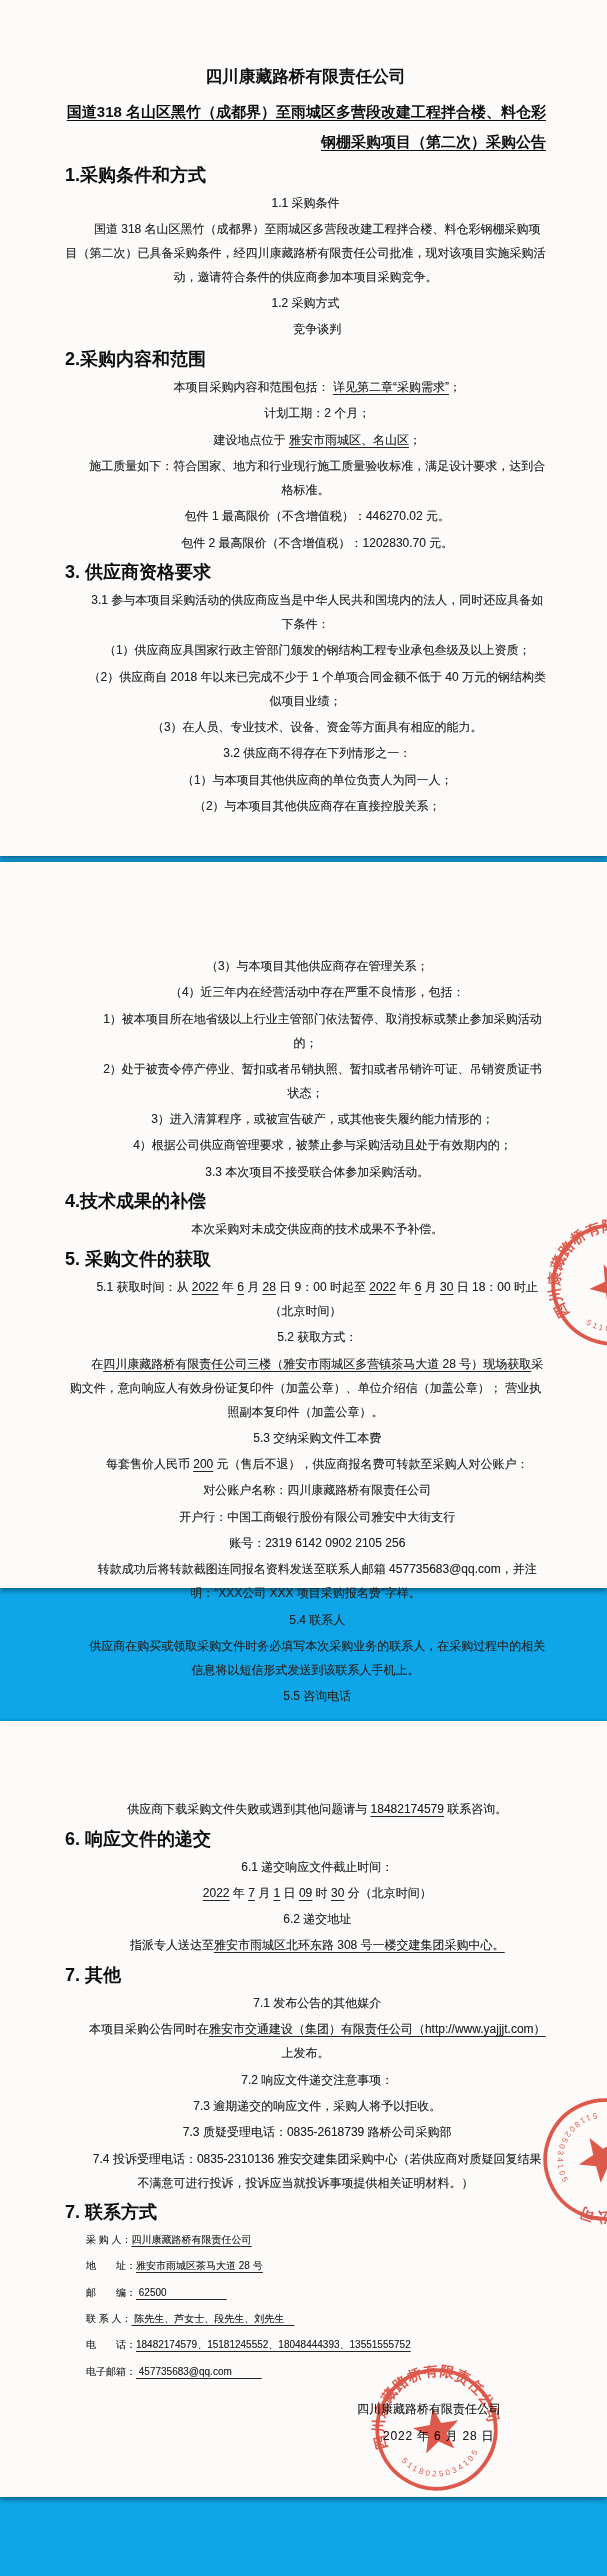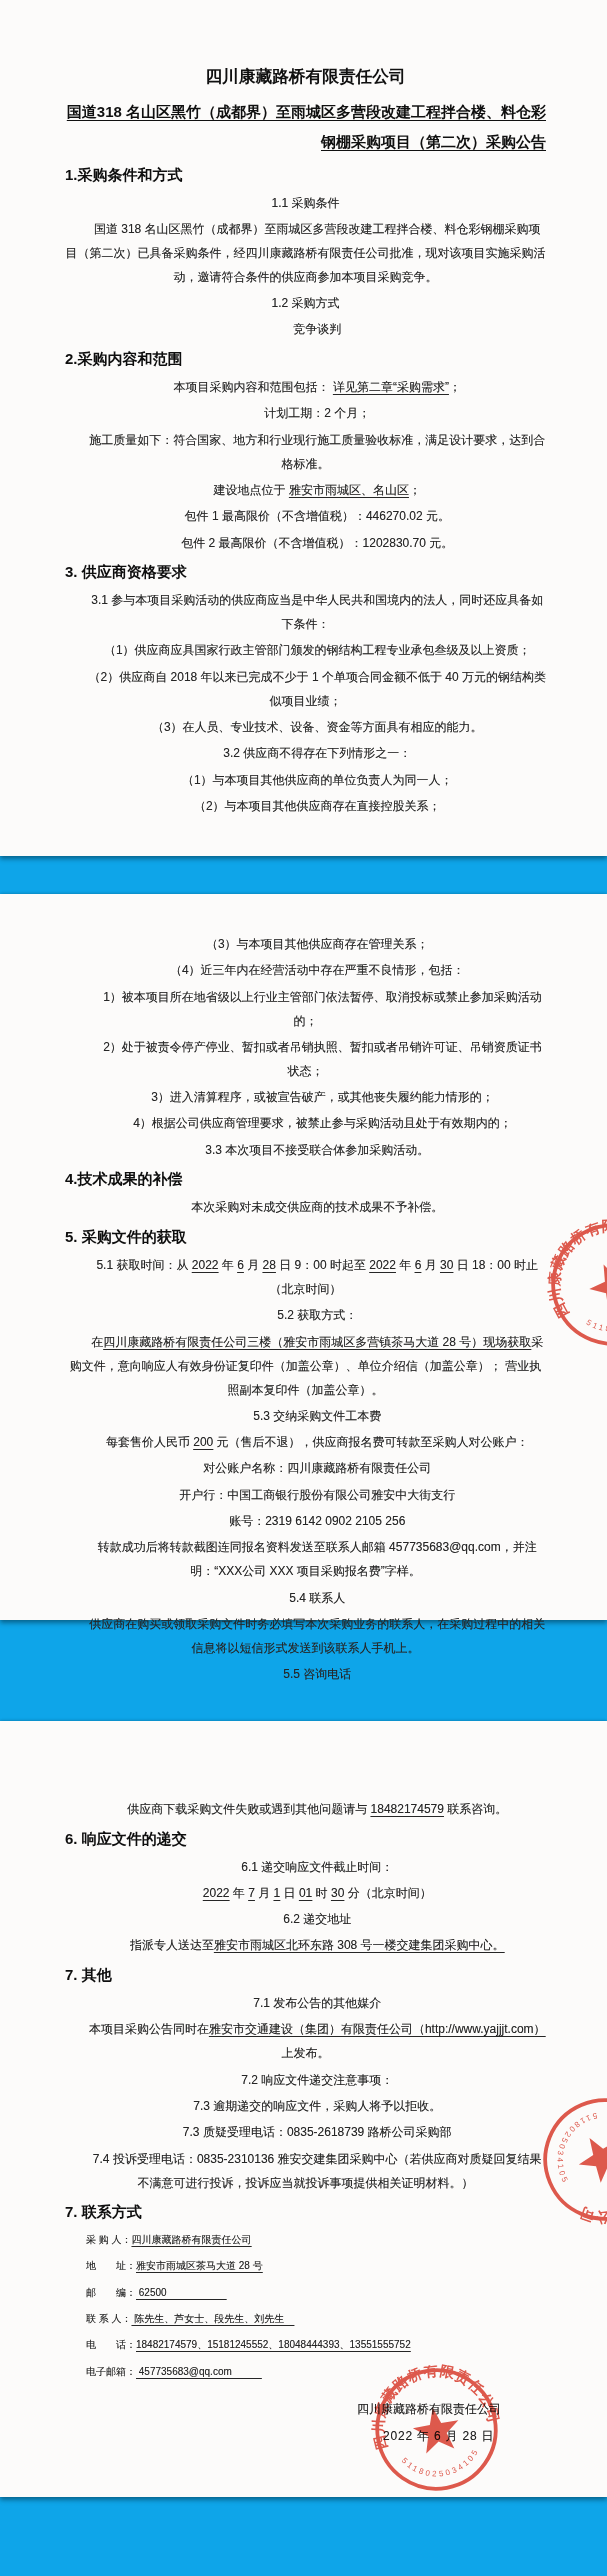--- a/index.html
+++ b/index.html
@@ -1,26 +1,26 @@
 <!DOCTYPE html>
 <html style="font-size:12px"><head>
 <meta charset="utf-8">
 <style>
   html,body{margin:0;padding:0;background:#dedcd9;font-family:"Liberation Sans","DejaVu Sans",sans-serif;}
   #doc{position:relative;width:607px;height:2576px;overflow:hidden;background:#0ea5e9;}
   .page{position:absolute;left:0;width:607px;background:#fcfbfa;box-sizing:border-box;
         padding-left:65px;padding-right:61px;color:#262626;
         box-shadow:0 -1.5px 3px rgba(0,0,0,.18), 0 3px 4.6px rgba(0,0,0,.38);}
   .page-1{top:0;height:856px;padding-top:65px;}
-  .page-2{top:894px;height:726px;padding-top:38px;}
+  .page-2{top:862px;height:726px;padding-top:92px;}
   .page-3{top:1721px;height:776px;padding-top:76px;}
 
   .title{font-size:16.7px;line-height:23px;font-weight:bold;text-align:center;margin:0 0 9px;color:#101010;}
   .subtitle{font-size:15px;line-height:30px;font-weight:bold;text-align:right;margin:0 0 7.6px;color:#101010;}
-  .h{font-size:15px;line-height:20px;font-weight:bold;margin:7.6px 0 6px;color:#0e0e0e;}
+  .h{font-size:18px;line-height:20px;font-weight:bold;margin:7.6px 0 6px;color:#0e0e0e;}
   .p{font-size:12px;line-height:24px;margin:0 0 2.3px;text-shadow:0 0 0.3px rgba(40,40,40,.45);text-align:center;}
   .contact{font-size:10px;line-height:24px;margin:0 0 2.3px;text-indent:21px;text-shadow:0 0 0.3px rgba(40,40,40,.45);}
   .ind1{text-indent:23.5px;}
   .ind2{text-indent:34px;}
   .u{text-decoration:underline;text-underline-offset:3px;text-decoration-thickness:0.8px;}
 
   .sig{position:absolute;font-size:12px;color:#222;text-shadow:0 0 0.3px rgba(40,40,40,.45);}
   .sig-company{left:357px;top:2401px;}
   .sig-date{left:383px;top:2428px;letter-spacing:0.8px;}
 
@@ -38,22 +38,22 @@
       <p class="title"><span>四川康藏路桥有限责任公司</span></p>
       <p class="subtitle"><span class="u">国道318 名山区黑竹（成都界）至雨城区多营段改建工程拌合楼、料仓彩钢棚采购项目（第二次）采购公告</span></p>
       <h2 class="h"><span>1.采购条件和方式</span></h2>
       <p class="p"><span>1.1 采购条件</span></p>
       <p class="p ind1"><span>国道 318 名山区黑竹（成都界）至雨城区多营段改建工程拌合楼、料仓彩钢棚采购项目（第二次）已具备采购条件，经四川康藏路桥有限责任公司批准，现对该项目实施采购活动，邀请符合条件的供应商参加本项目采购竞争。</span></p>
       <p class="p"><span>1.2 采购方式</span></p>
       <p class="p ind1"><span>竞争谈判</span></p>
       <h2 class="h"><span>2.采购内容和范围</span></h2>
       <p class="p ind1"><span>本项目采购内容和范围包括： </span><span class="u">详见第二章“采购需求”</span><span>；</span></p>
       <p class="p ind1"><span>计划工期：2 个月；</span></p>
+      <p class="p ind1"><span>建设地点位于 </span><span class="u">雅安市雨城区、名山区</span><span>；</span></p>
       <p class="p ind1"><span>施工质量如下：符合国家、地方和行业现行施工质量验收标准，满足设计要求，达到合格标准。</span></p>
-      <p class="p ind1"><span>建设地点位于 </span><span class="u">雅安市雨城区、名山区</span><span>；</span></p>
       <p class="p ind1"><span>包件 1 最高限价（不含增值税）：446270.02 元。</span></p>
       <p class="p ind1"><span>包件 2 最高限价（不含增值税）：1202830.70 元。</span></p>
       <h2 class="h"><span>3. 供应商资格要求</span></h2>
       <p class="p ind1"><span>3.1 参与本项目采购活动的供应商应当是中华人民共和国境内的法人，同时还应具备如下条件：</span></p>
       <p class="p ind1"><span>（1）供应商应具国家行政主管部门颁发的钢结构工程专业承包叁级及以上资质；</span></p>
       <p class="p ind1"><span>（2）供应商自 2018 年以来已完成不少于 1 个单项合同金额不低于 40 万元的钢结构类似项目业绩；</span></p>
       <p class="p ind1"><span>（3）在人员、专业技术、设备、资金等方面具有相应的能力。</span></p>
       <p class="p ind1"><span>3.2 供应商不得存在下列情形之一：</span></p>
       <p class="p ind1"><span>（1）与本项目其他供应商的单位负责人为同一人；</span></p>
       <p class="p ind1"><span>（2）与本项目其他供应商存在直接控股关系；</span></p>
@@ -79,21 +79,21 @@
       <p class="p ind1"><span>账号：2319 6142 0902 2105 256</span></p>
       <p class="p ind1"><span>转款成功后将转款截图连同报名资料发送至联系人邮箱 457735683@qq.com，并注明：“XXX公司 XXX 项目采购报名费”字样。</span></p>
       <p class="p ind1"><span>5.4 联系人</span></p>
       <p class="p ind1"><span>供应商在购买或领取采购文件时务必填写本次采购业务的联系人，在采购过程中的相关信息将以短信形式发送到该联系人手机上。</span></p>
       <p class="p ind1"><span>5.5 咨询电话</span></p>
     </div>
   <div class="page page-3">
       <p class="p ind1"><span>供应商下载采购文件失败或遇到其他问题请与 </span><span class="u">18482174579</span><span> 联系咨询。</span></p>
       <h2 class="h"><span>6. 响应文件的递交</span></h2>
       <p class="p ind1"><span>6.1 递交响应文件截止时间：</span></p>
-      <p class="p ind1"><span class="u">2022</span><span> 年 </span><span class="u">7</span><span> 月 </span><span class="u">1</span><span> 日 </span><span class="u">01</span><span> 时 </span><span class="u">30</span><span> 分（北京时间）</span></p>
+      <p class="p ind1"><span class="u">2022</span><span> 年 </span><span class="u">7</span><span> 月 </span><span class="u">1</span><span> 日 </span><span class="u">09</span><span> 时 </span><span class="u">30</span><span> 分（北京时间）</span></p>
       <p class="p ind1"><span>6.2 递交地址</span></p>
       <p class="p ind1"><span>指派专人送达至</span><span class="u">雅安市雨城区北环东路 308 号一楼交建集团采购中心。</span></p>
       <h2 class="h"><span>7. 其他</span></h2>
       <p class="p ind1"><span>7.1 发布公告的其他媒介</span></p>
       <p class="p ind1"><span>本项目采购公告同时在</span><span class="u">雅安市交通建设（集团）有限责任公司（http://www.yajjjt.com）</span><span>上发布。</span></p>
       <p class="p ind1"><span>7.2 响应文件递交注意事项：</span></p>
       <p class="p ind1"><span>7.3 逾期递交的响应文件，采购人将予以拒收。</span></p>
       <p class="p ind1"><span>7.3 质疑受理电话：0835-2618739 路桥公司采购部</span></p>
       <p class="p ind1"><span>7.4 投诉受理电话：0835-2310136 雅安交建集团采购中心（若供应商对质疑回复结果不满意可进行投诉，投诉应当就投诉事项提供相关证明材料。）</span></p>
       <h2 class="h"><span>7. 联系方式</span></h2>

